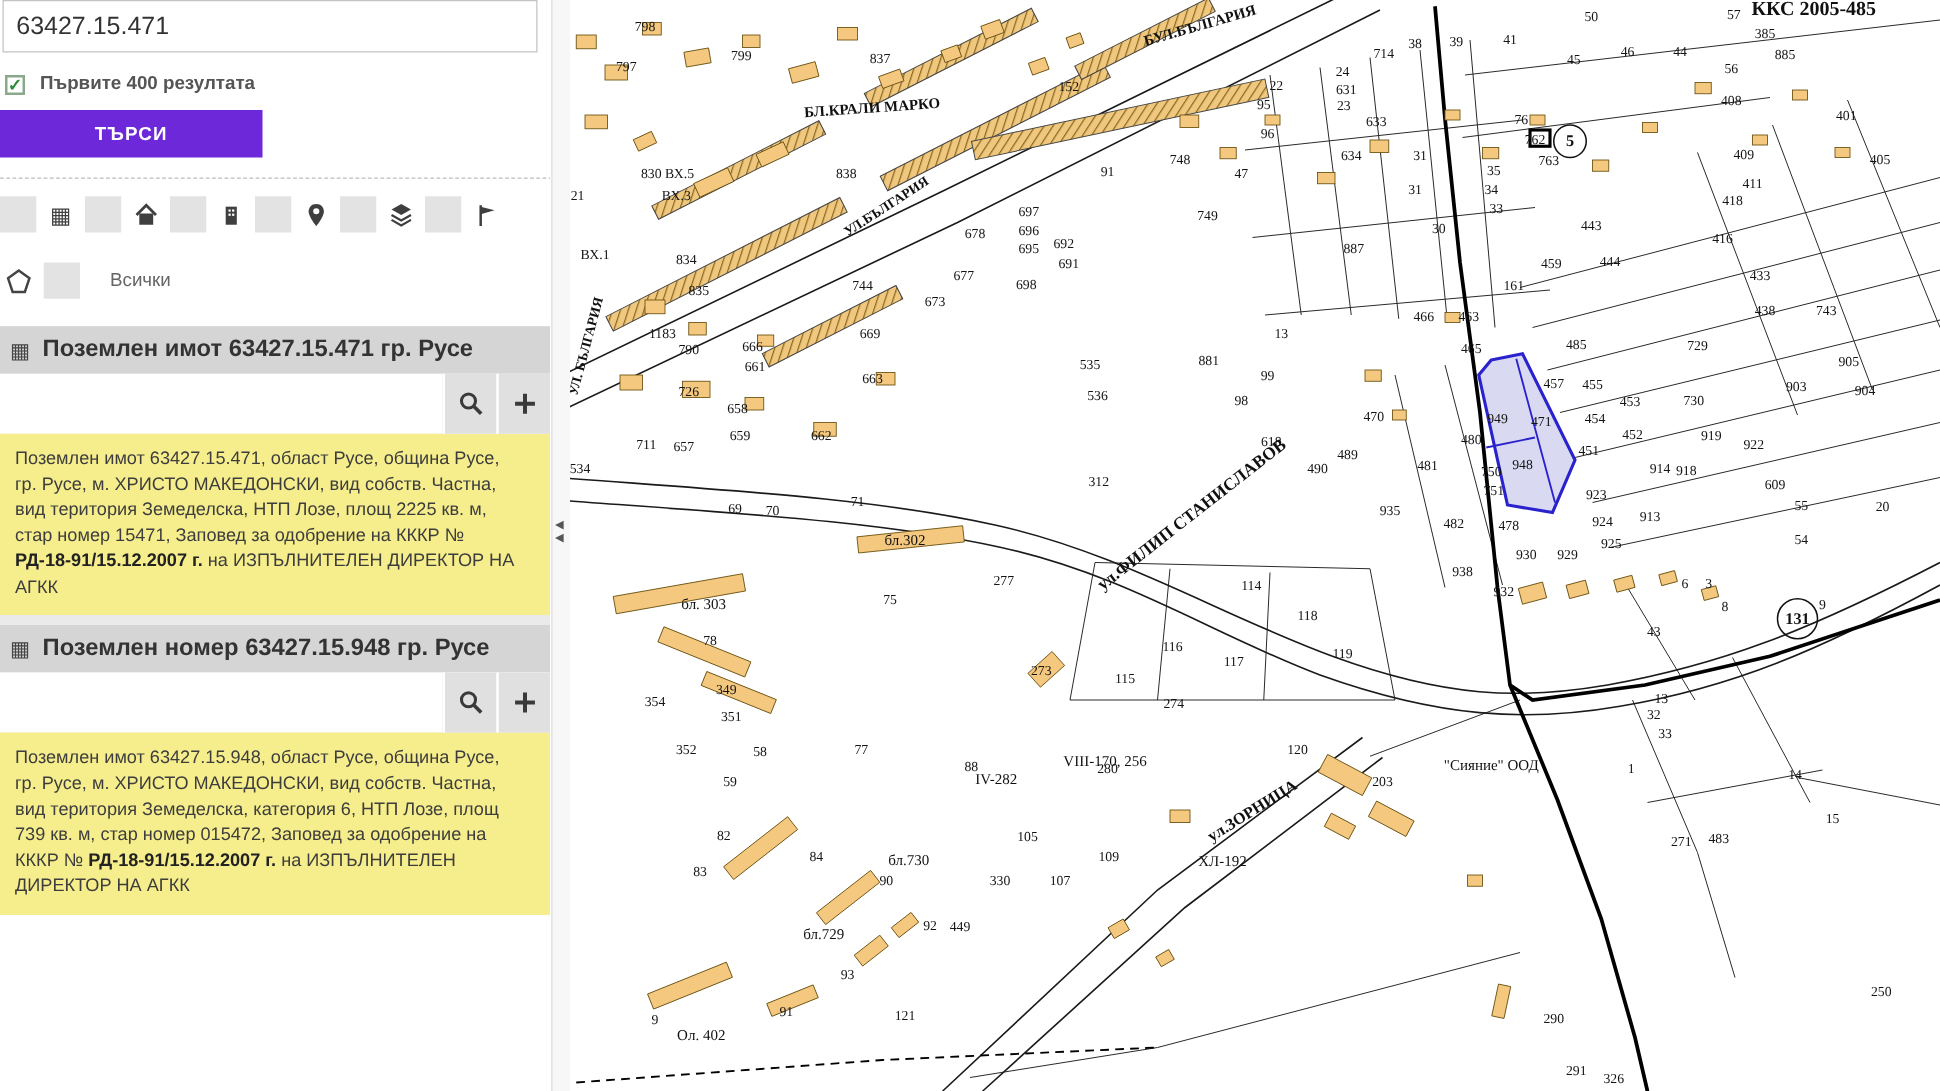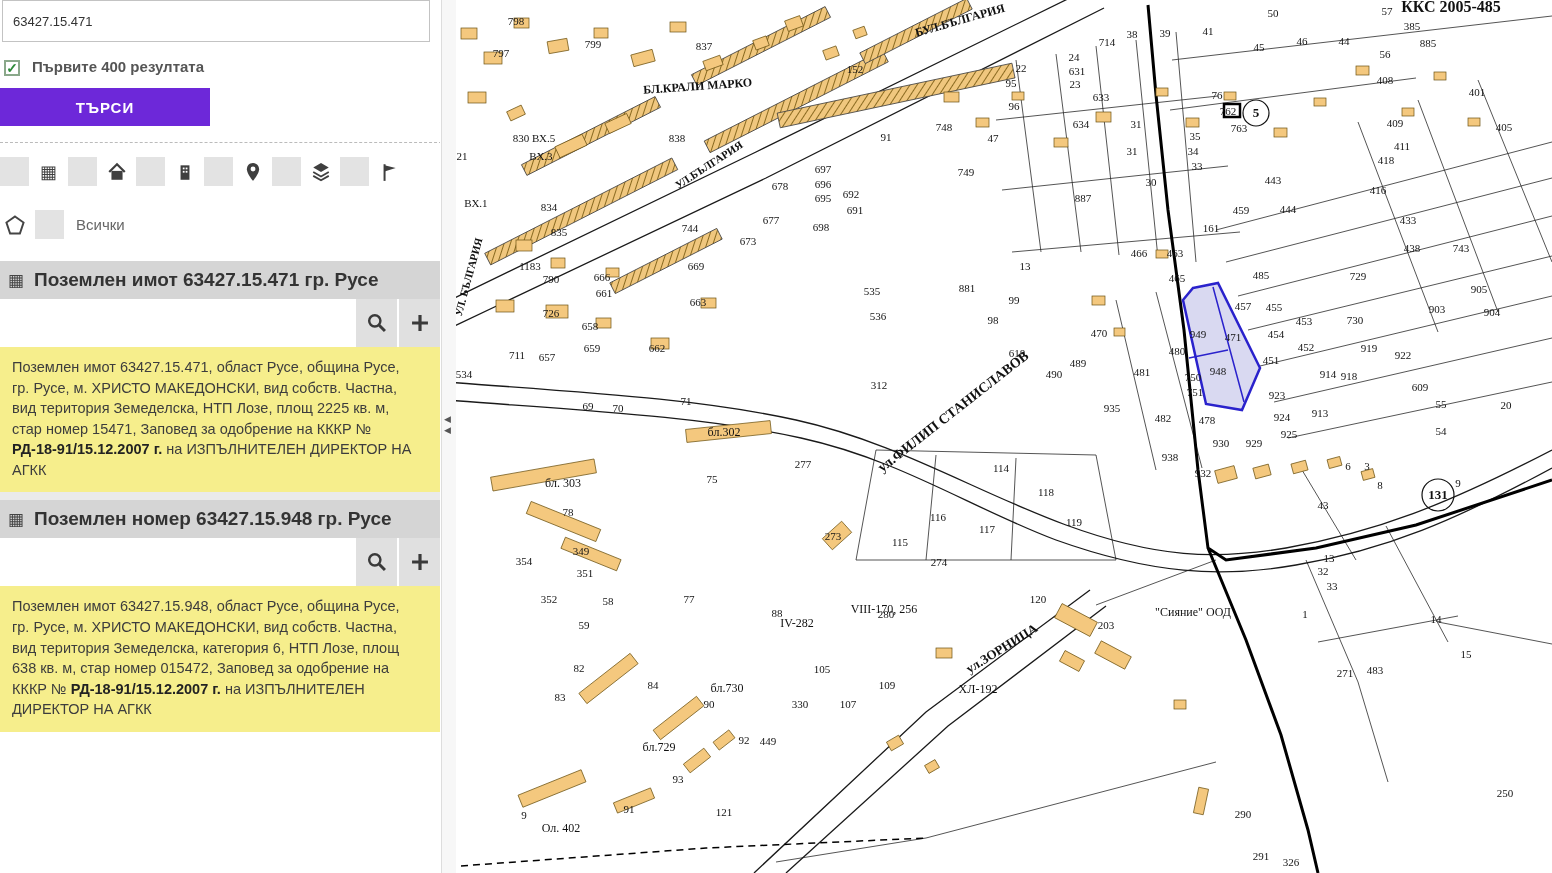--- a/index.html
+++ b/index.html
@@ -2,34 +2,34 @@
 <html><head>
 <meta charset="utf-8">
 <style>
   * { box-sizing: border-box; margin: 0; padding: 0; }
   body { font-family: "Liberation Sans", sans-serif; }
   .app { width: 1552px; height: 873px; display: flex; overflow: hidden; background: #fff; position: relative; }
 
   
   .sidebar { width: 456px; height: 100%; position: relative; background: #fff; flex: 0 0 456px; }
   .sidebar-inner { width: 440px; height: 100%; overflow: hidden; }
-  .search-input { width: 428px; height: 42px; margin-left: 2px; border: 1px solid #c3c3c3; font-size: 13px; padding: 0 10px; color: #333; font-family: "Liberation Sans", sans-serif; }
+  .search-input { width: 428px; height: 42px; margin-left: 2px; border: 1px solid #c3c3c3; font-size: 20px; padding: 0 10px; color: #333; font-family: "Liberation Sans", sans-serif; }
   .chk-block { padding: 16px 0 0 4px; }
   .chk-row { display: flex; align-items: flex-start; margin-bottom: 12px; }
   .checkbox { width: 16px; height: 16px; border: 2px solid #9a9a9a; background: #fff; margin-top: 2px; flex: 0 0 16px; font-size: 14px; line-height: 13px; text-align: center; color: #2e8b3a; font-weight: bold; cursor: pointer; }
   .checkbox.checked { border-color: #8aa88a; }
   .chk-label { font-size: 15px; font-weight: bold; color: #555; margin-left: 12px; line-height: 1.15; width: 210px; }
   .search-btn { display: block; width: 210px; height: 38px; background: #6d28d9; color: #fff; border: none; font-size: 15px; font-weight: bold; letter-spacing: 1px; margin: 10px 0 0 0; cursor: pointer; font-family: "Liberation Sans", sans-serif; }
   .divider { border-top: 1px dashed #bbb; margin: 16px 0 0 0; width: 452px; }
   .toolbar { display: flex; gap: 5px; margin: 14px 0 0 0; }
   .tbtn { width: 29px; height: 29px; display: flex; align-items: center; justify-content: center; cursor: pointer; }
   .tbtn.empty { background: #e3e3e3; }
   .tbtn .glyph { font-size: 18px; color: #3f3f3f; line-height: 1; }
   .filter-row { display: flex; align-items: center; gap: 6px; margin: 24px 0 0 0; }
-  .filter-label { font-size: 15px; color: #666; margin-left: 6px; }
+  .filter-label { font-size: 15px; color: #666; margin-left: 18px; }
 
   .results { margin-top: 22px; background: #eaeaea; }
   .res-header { height: 38px; background: #d5d5d5; display: flex; align-items: center; padding-left: 8px; cursor: pointer; }
   .res-header .glyph { font-size: 17px; color: #444; }
   .res-title { font-size: 19px; font-weight: bold; color: #333; margin-left: 10px; }
   .res-btnrow { height: 48px; background: #fff; display: flex; justify-content: flex-end; align-items: stretch; }
   .res-btn { width: 43px; background: #e0e0e0; border-left: 2px solid #fff; display: flex; align-items: center; justify-content: center; cursor: pointer; }
   .yellow { background: #f6ee8c; padding: 10px 24px 12px 12px; font-size: 14.5px; line-height: 1.42; color: #3d3d3d; margin-bottom: 8px; }
   .yellow b { color: #222; }
 
@@ -160,21 +160,21 @@
               <circle cx="7.2" cy="7.2" r="4.6" fill="none" stroke="#3a3a3a" stroke-width="2"></circle>
               <line x1="10.8" y1="10.8" x2="15.5" y2="15.5" stroke="#3a3a3a" stroke-width="2.4"></line>
             </svg>
           </div>
           <div class="res-btn">
             <svg width="22" height="22" viewBox="0 0 18 18">
               <path d="M9 2.5 V15.5 M2.5 9 H15.5" stroke="#3a3a3a" stroke-width="2.6"></path>
             </svg>
           </div>
         </div>
-        <div class="yellow"><span>Поземлен имот 63427.15.948, област Русе, община Русе, гр. Русе, м. ХРИСТО МАКЕДОНСКИ, вид собств. Частна, вид територия Земеделска, категория 6, НТП Лозе, площ 638 кв. м, стар номер 015472, Заповед за одобрение на КККР № </span><b>РД-18-91/15.12.2007 г.</b><span> на ИЗПЪЛНИТЕЛЕН ДИРЕКТОР НА АГКК</span></div>
+        <div class="yellow"><span>Поземлен имот 63427.15.948, област Русе, община Русе, гр. Русе, м. ХРИСТО МАКЕДОНСКИ, вид собств. Частна, вид територия Земеделска, категория 6, НТП Лозе, площ 739 кв. м, стар номер 015472, Заповед за одобрение на КККР № </span><b>РД-18-91/15.12.2007 г.</b><span> на ИЗПЪЛНИТЕЛЕН ДИРЕКТОР НА АГКК</span></div>
 
       </div>
     </div>
 
     <div class="handle">
       <div class="arrows">◀<br>◀</div>
     </div>
   </div>
 
   <div class="map">

